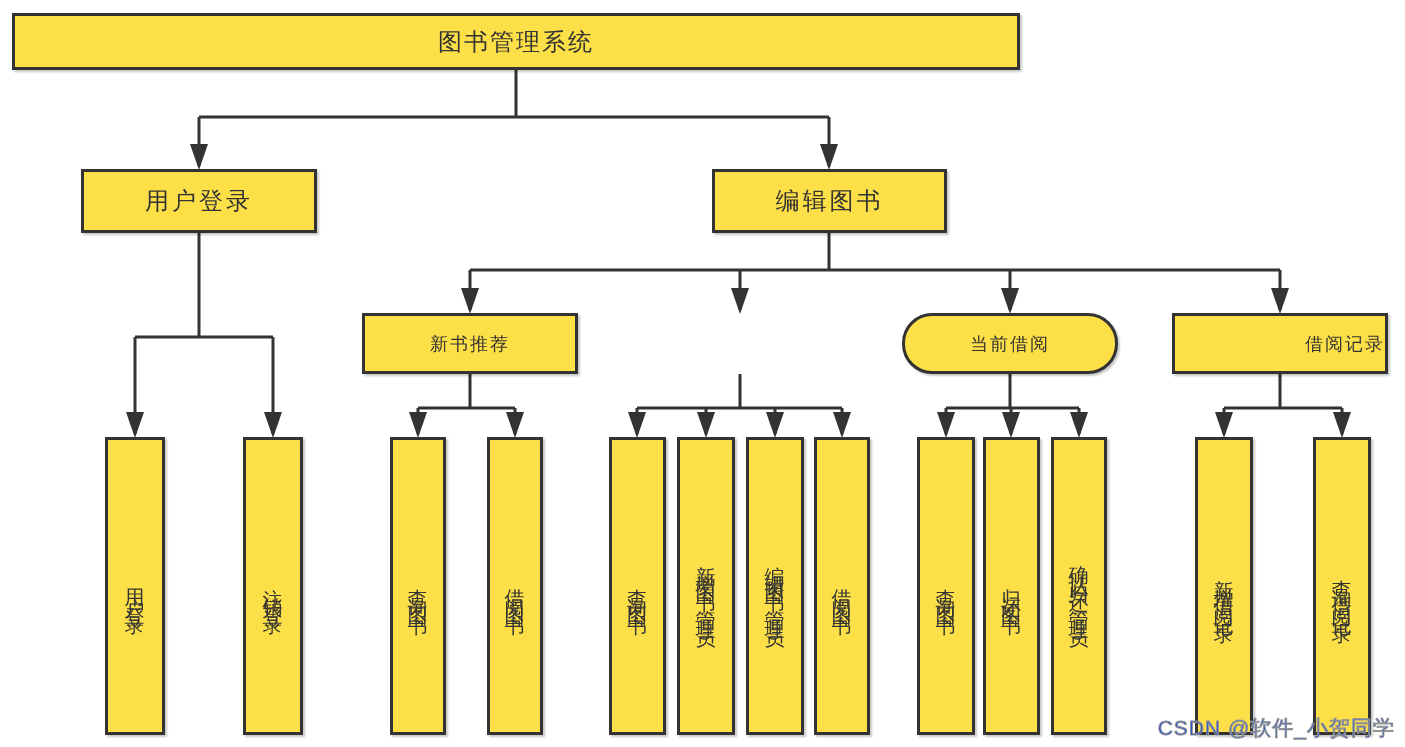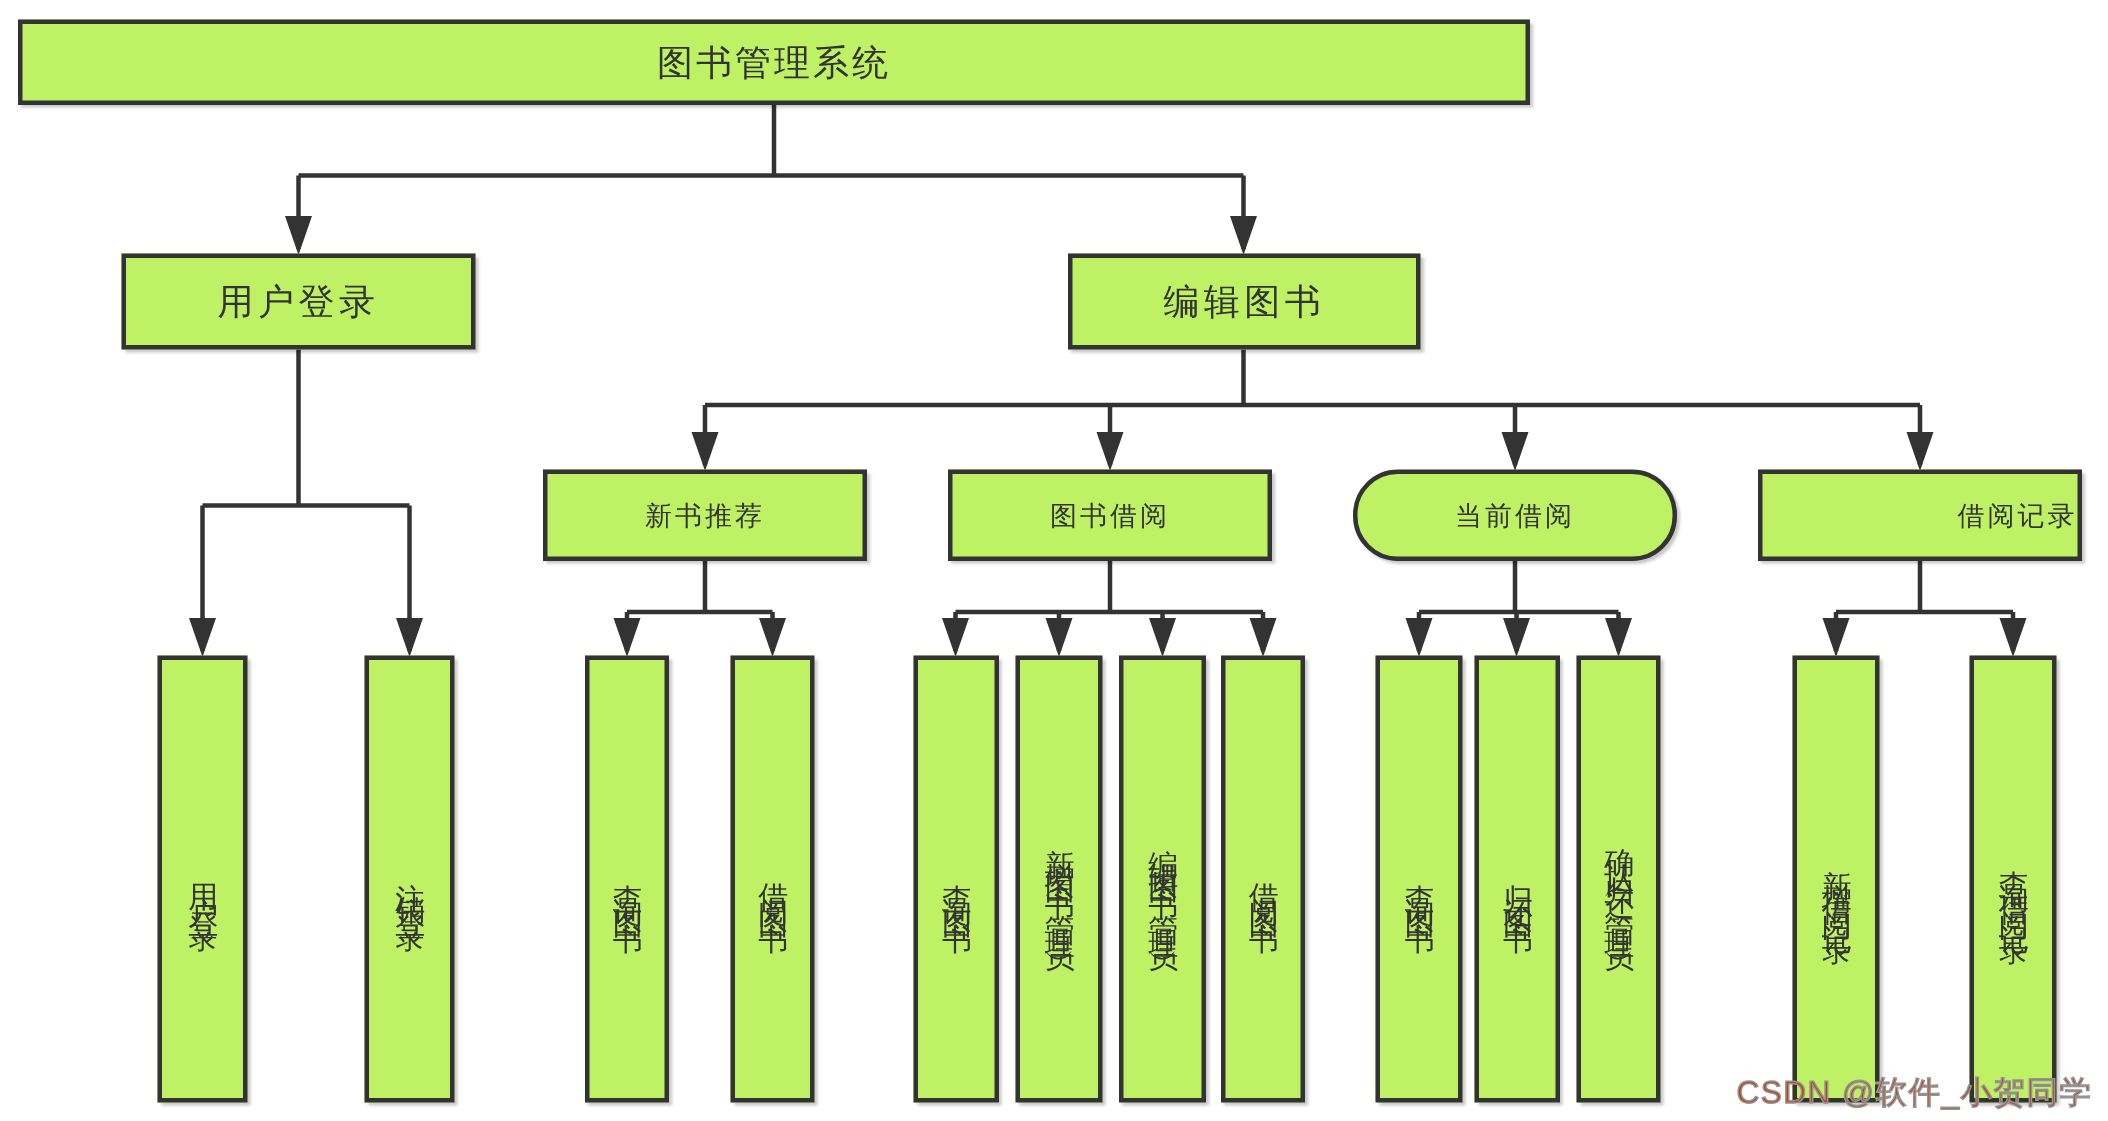--- a/index.html
+++ b/index.html
@@ -9,40 +9,40 @@
     background:#ffffff;
     font-family:"Liberation Sans","DejaVu Sans",sans-serif;
     color:#333333;
     overflow:hidden;
   }
   .connectors{position:absolute;left:0;top:0;width:1405px;height:747px;pointer-events:none;}
   .node{
     position:absolute;
     box-sizing:border-box;
     border:3px solid #333333;
-    background:#bef264;
+    background:#fde047;
     display:flex;align-items:center;justify-content:center;
     box-shadow:2px 2px 2px rgba(0,0,0,0.22);
   }
   .root-node{font-size:24px;letter-spacing:2px;}
   .l2-node{font-size:24px;letter-spacing:3px;}
   .l3-node{font-size:18px;letter-spacing:2px;}
   .l4-node{
     writing-mode:vertical-rl;
     text-orientation:mixed;
     font-size:20px;
     letter-spacing:9px;
     line-height:1;
     padding-top:9px; 
   }
   .watermark{
     position:absolute;
     right:10px;top:714px;
     font-size:21px;
-    color:#c2410c;
+    color:#1d4ed8;
     -webkit-text-stroke:1px #949494;
     letter-spacing:1px;
     white-space:nowrap;
   }
 </style>
 </head>
 <body>
 
 <div class="canvas">
 
@@ -126,23 +126,20 @@
   <div class="node l2-node" style="left:81px;top:169px;width:236px;height:64px;">
     <span>用户登录</span>
   </div>
   <div class="node l2-node" style="left:712px;top:169px;width:235px;height:64px;">
     <span>编辑图书</span>
   </div>
 
   <div class="node l3-node" style="left:362px;top:313px;width:216px;height:61px;">
     <span>新书推荐</span>
   </div>
-  <div class="node l3-node" style="left:632px;top:313px;width:216px;height:61px;">
-    <span>图书借阅</span>
-  </div>
   <div class="node l3-node" style="left:902px;top:313px;width:216px;height:61px;border-radius:30px;">
     <span>当前借阅</span>
   </div>
   <div class="node l3-node" style="left:1172px;top:313px;width:216px;height:61px;justify-content:flex-end;">
     <span>借阅记录</span>
   </div>
 
   <div class="node l4-node" style="left:105px;top:437px;width:60px;height:298px;">
     <span>用户登录</span>
   </div>

